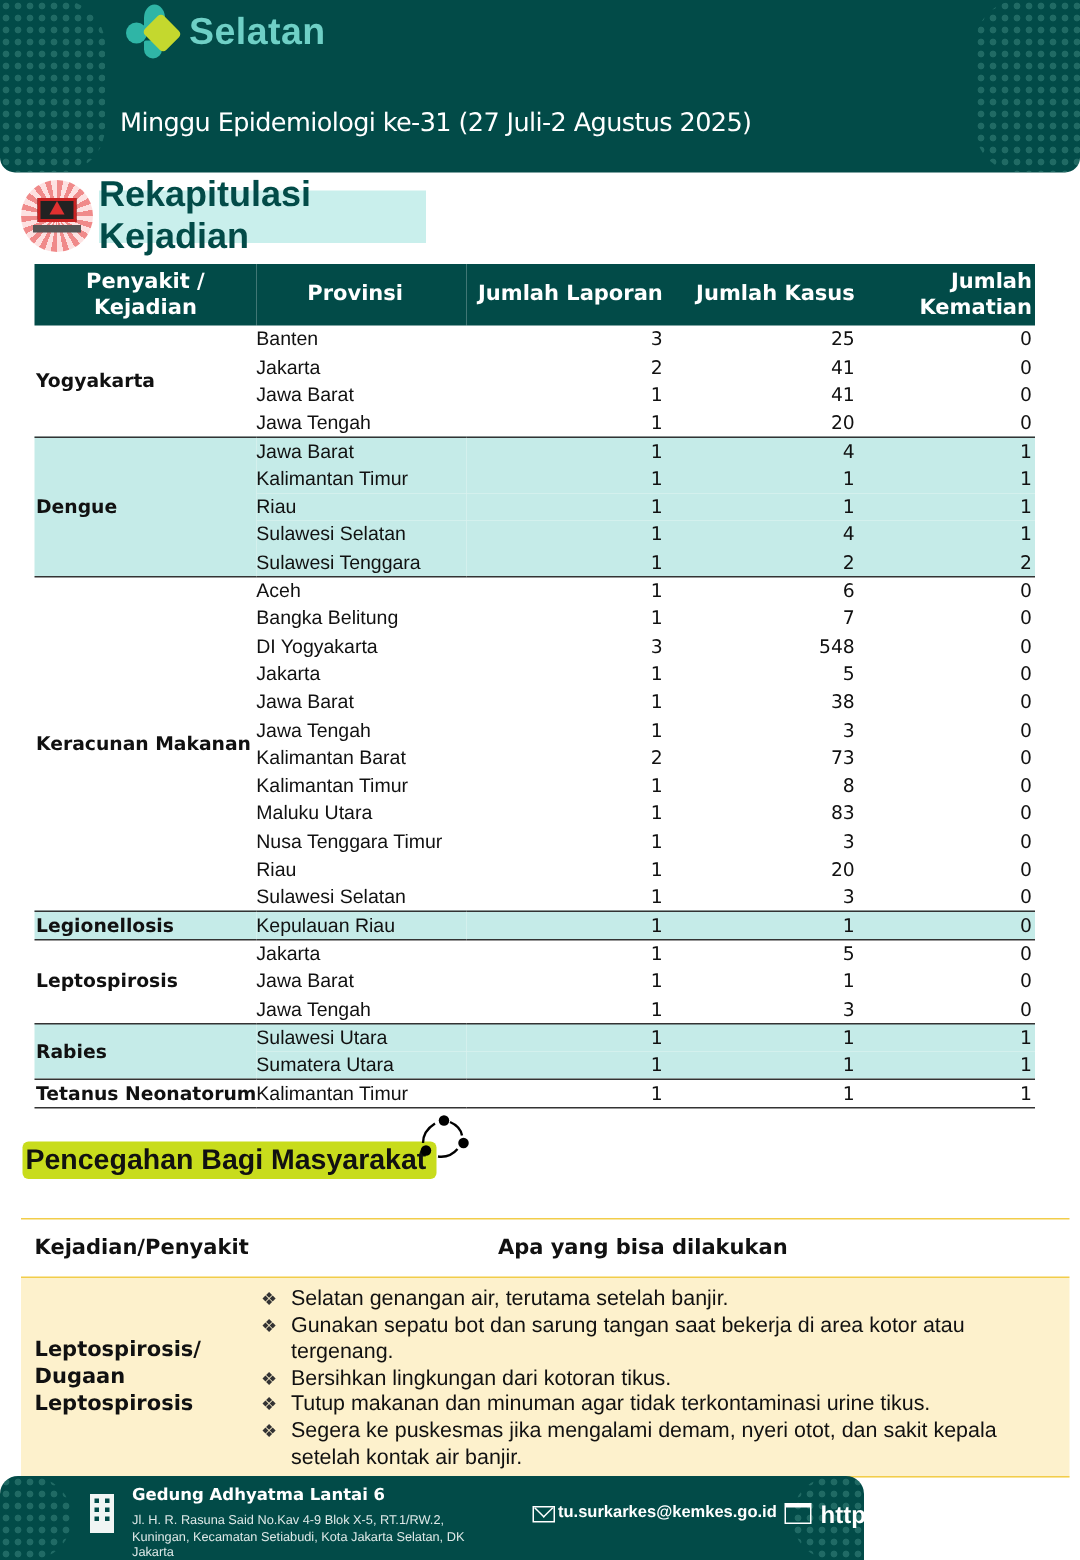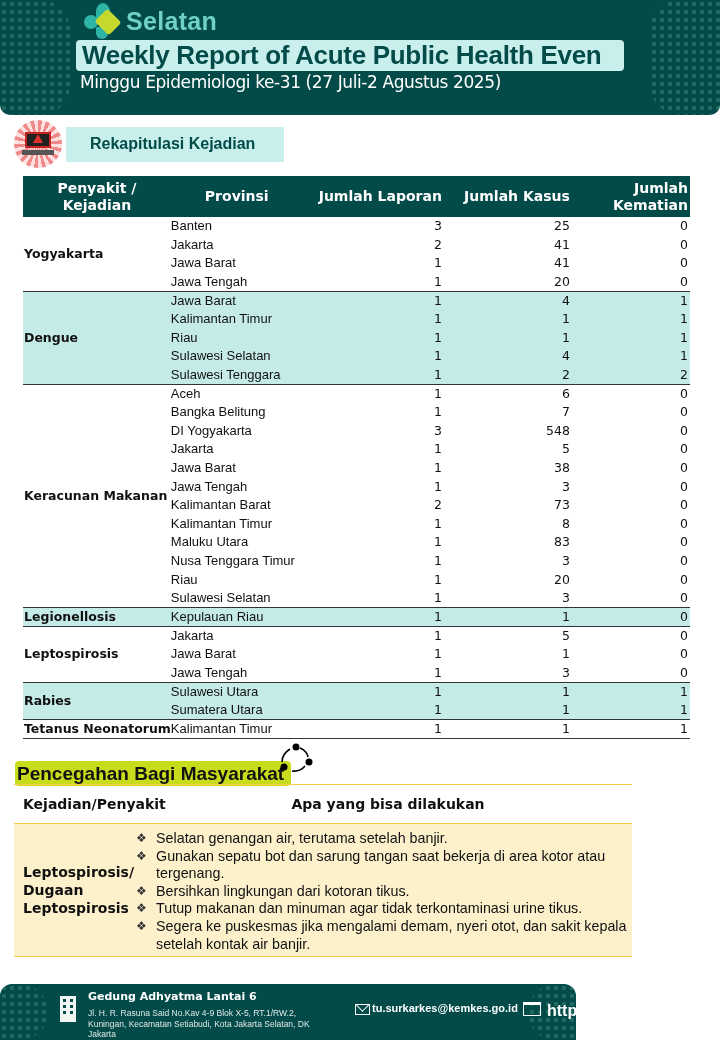--- a/index.html
+++ b/index.html
@@ -20,41 +20,41 @@
   .logo-text { color: #6fd0c6; font-size: 25px; font-weight: bold; letter-spacing: 0.3px; }
   .title-box { position: absolute; left: 76px; top: 40px; width: 548px; height: 31px; background: #c9efec; border-radius: 4px; overflow: hidden; white-space: nowrap; }
   .title-box span { display: block; font-size: 26px; font-weight: bold; color: #024b48; padding-left: 6px; line-height: 31px; letter-spacing: -0.3px; }
   .subtitle { position: absolute; left: 80px; top: 72px; color: #ffffff; font-size: 17px; font-family: "DejaVu Sans", sans-serif; font-weight: normal; letter-spacing: -0.4px; }
 
   .sec1 { position: absolute; left: 14px; top: 120px; display: flex; align-items: center; }
   .sec1-icon { width: 48px; height: 48px; border-radius: 50%; background: repeating-conic-gradient(#f08a8a 0deg 10deg, #fde1e1 10deg 20deg); position: relative; }
   .sec1-icon .screen { position: absolute; left: 11px; top: 12px; width: 26px; height: 16px; background: #222; border: 2px solid #c92222; }
   .sec1-icon .warn { position: absolute; left: 19px; top: 14px; width: 0; height: 0; border-left: 5px solid transparent; border-right: 5px solid transparent; border-bottom: 9px solid #e03030; }
   .sec1-icon .base { position: absolute; left: 8px; top: 30px; width: 32px; height: 5px; background: #555; }
-  .sec1-label { margin-left: 4px; background: #c9efec; height: 35px; width: 218px; display: flex; align-items: center; padding-left: 24px; font-size: 16px; font-weight: bold; color: #024b48; }
+  .sec1-label { margin-left: 4px; background: #c9efec; height: 35px; width: 218px; display: flex; align-items: center; padding-left: 0; font-size: 24px; font-weight: bold; color: #024b48; }
 
   table.rekap { position: absolute; left: 23px; top: 176px; width: 667px; border-collapse: collapse; font-family: "DejaVu Sans", sans-serif; font-size: 12.5px; }
   table.rekap th { background: #024b48; color: #fff; font-weight: bold; font-size: 14px; height: 41px; line-height: 17px; padding: 0 2px; }
   table.rekap th.c-pen { width: 136px; text-align: center; }
   table.rekap th.c-prov { width: 140px; text-align: left; padding-left: 34px; }
   table.rekap th.c-lap { width: 133px; text-align: right; padding-right: 2px; }
   table.rekap th.c-kas { width: 128px; text-align: right; padding-right: 2px; }
   table.rekap th.c-kem { text-align: right; padding-right: 2px; }
   table.rekap td { height: 18.6px; line-height: 18px; color: #111; padding: 0; white-space: nowrap; }
   table.rekap td.pen { font-weight: bold; padding-left: 1px; vertical-align: middle; }
   table.rekap td.prov { padding-left: 0; }
   table.rekap td.num { text-align: right; padding-right: 2px; }
   table.rekap tbody.alt td { background: #c5ebe8; }
   table.rekap tbody { border-bottom: 1.5px solid #333; }
   .rekap-narrow td.prov { font-family: "Liberation Sans", sans-serif; font-size: 13px; }
 
   .sec2 { position: absolute; left: 15px; top: 761px; height: 25px; width: 276px; background: #c8dc1c; border-radius: 4px; font-size: 19px; font-weight: bold; color: #111; padding-left: 2px; line-height: 26px; }
   .sec2-icon { position: absolute; left: 276px; top: 742px; width: 38px; height: 38px; }
 
-  .prev { position: absolute; left: 14px; top: 784px; width: 618px; }
+  .prev { position: absolute; left: 14px; top: 812px; width: 699px; }
   .prev-head { height: 40px; border-top: 1.5px solid #f2cd4a; border-bottom: 1.5px solid #f2cd4a; display: flex; align-items: center; font-weight: bold; font-size: 14px; color: #111; font-family: "DejaVu Sans", sans-serif; }
   .prev-head .h1 { width: 160px; padding-left: 9px; }
   .prev-head .h2 { flex: 1; text-align: center; padding-right: 30px; }
   .prev-row { background: #fdf1cc; border-bottom: 1.5px solid #f2cd4a; height: 133px; display: flex; }
   .prev-row .dis { width: 158px; padding-left: 9px; font-weight: bold; font-size: 14px; line-height: 18px; display: flex; align-items: center; font-family: "DejaVu Sans", sans-serif; color:#111; }
   .prev-row ul { list-style: none; padding-top: 6px; font-size: 14.3px; line-height: 17.6px; color: #111; font-family: "Liberation Sans", sans-serif; }
   .prev-row li { position: relative; padding-left: 22px; width: 510px; }
   .prev-row li .bullet { position: absolute; left: 2px; top: 0; font-size: 12px; color: #333; }
 
   .footer { position: absolute; left: 0; top: 984px; width: 576px; height: 56px; background: #024b48; border-radius: 12px 12px 0 0; overflow: hidden; }
@@ -77,23 +77,20 @@
   <div class="pattern right"></div>
   <div class="logo">
     <div class="logo-mark">
       <span class="a"></span>
         <span class="b"></span>
         <span class="d"></span>
         <span class="c"></span>
     </div>
     <span class="logo-text">Selatan</span>
   </div>
-  <div class="title-box">
-    <span>Weekly Report of Acute Public Health Even</span>
-  </div>
   <div class="subtitle">Minggu Epidemiologi ke-31 (27 Juli-2 Agustus 2025)</div>
 </div>
 
 <div class="sec1">
   <div class="sec1-icon">
     <div class="screen"></div>
       <div class="warn"></div>
       <div class="base"></div>
   </div>
   <div class="sec1-label">Rekapitulasi Kejadian</div>

